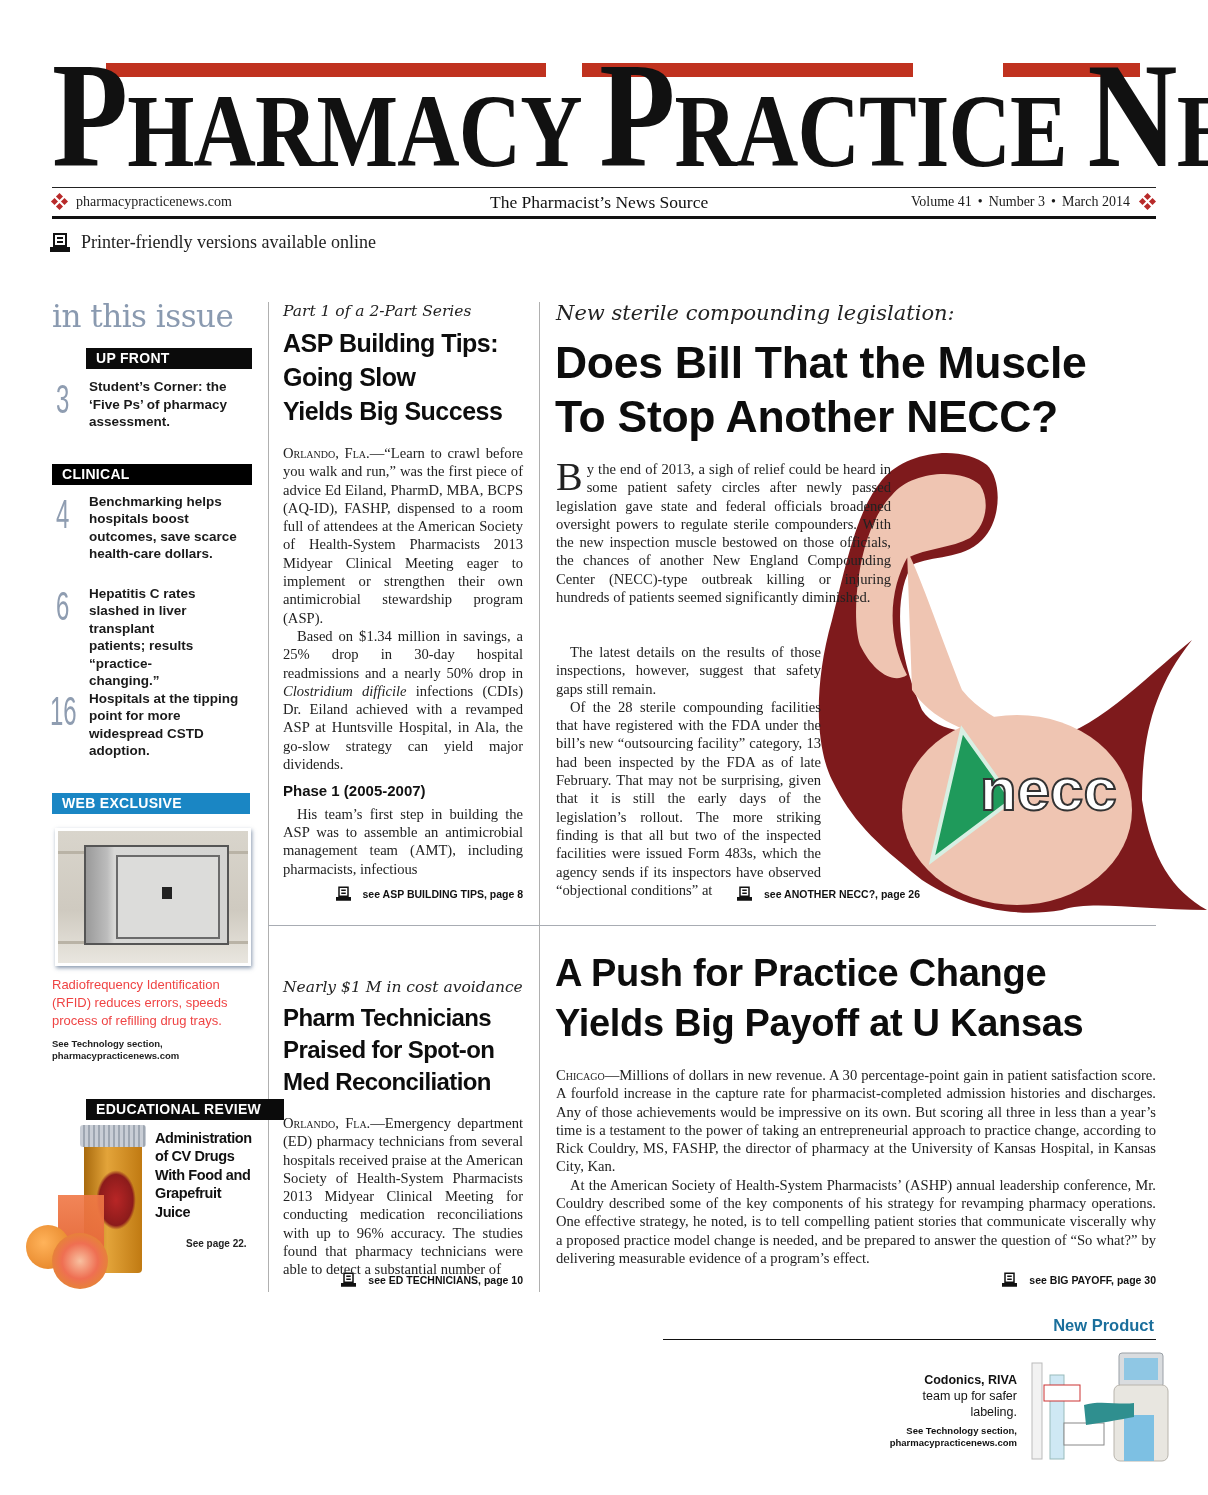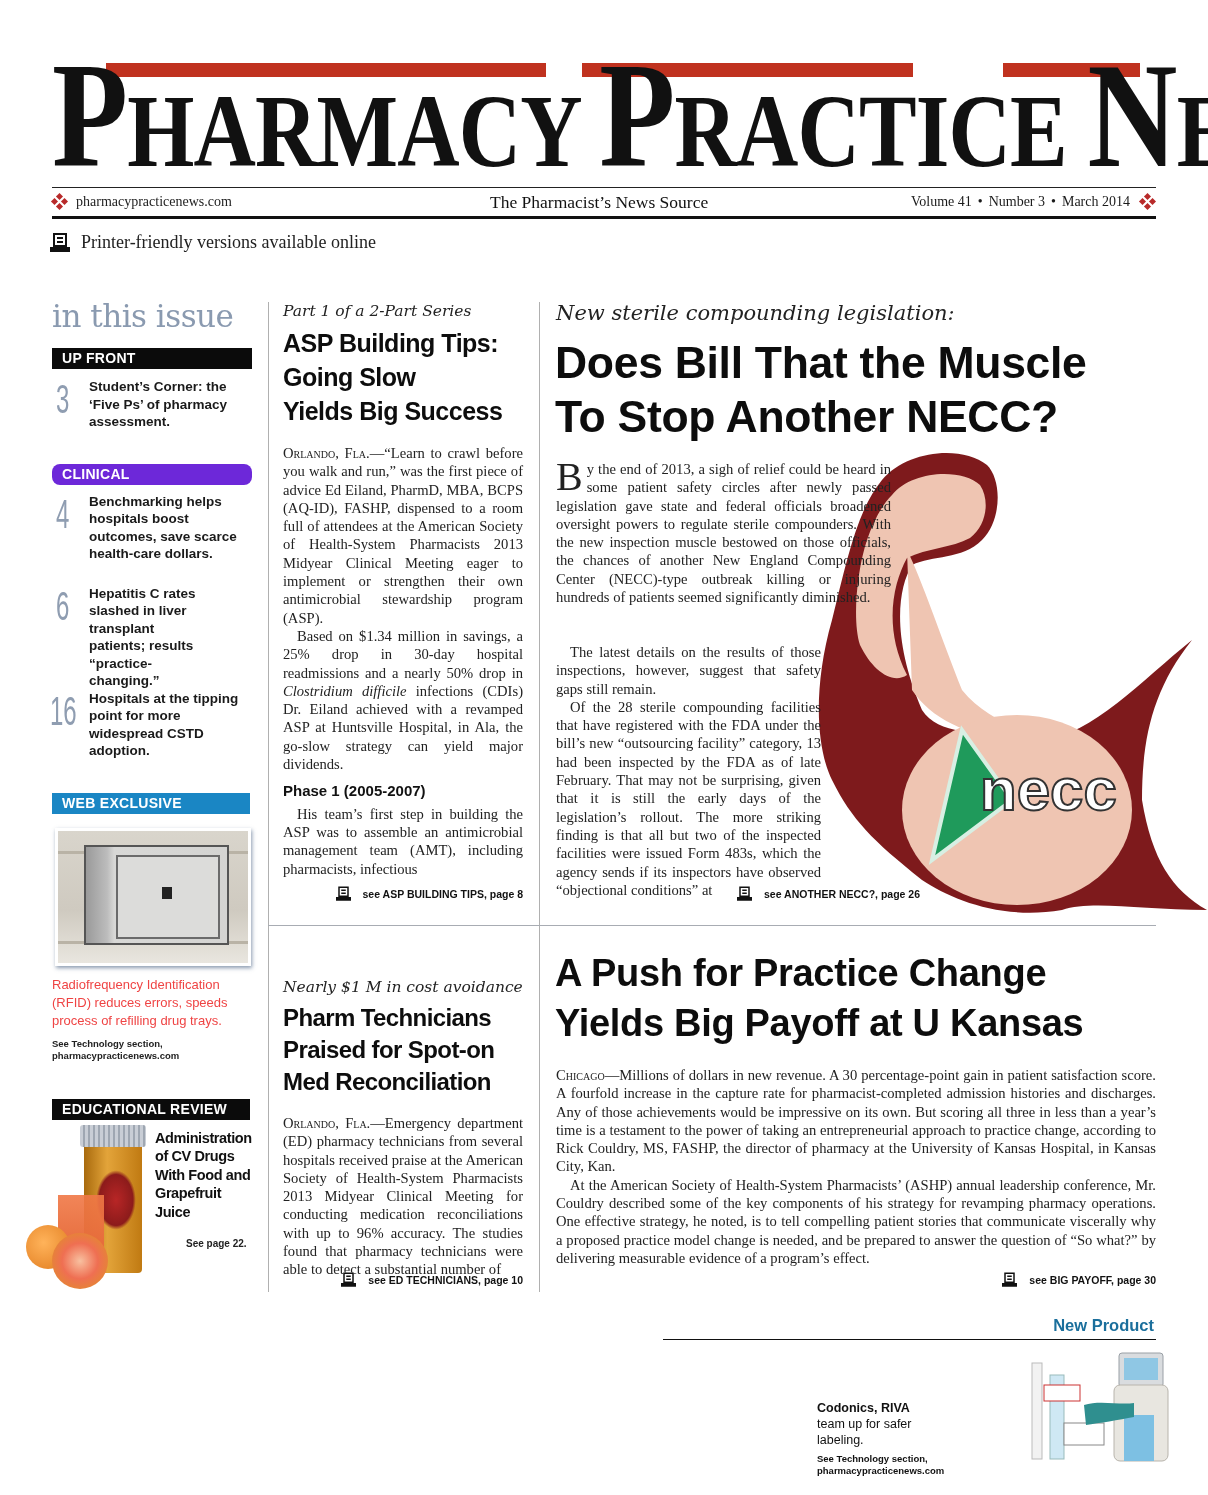--- a/index.html
+++ b/index.html
@@ -31,22 +31,22 @@
   .printer-icon { display: inline-block; width: 22px; height: 20px; position: relative; }
   .printer-icon .sheet { position: absolute; left: 3px; top: 0; width: 14px; height: 14px; border: 2px solid #111; background:#fff; }
   .printer-icon .sheet:before { content:""; position:absolute; left:2px; top:2px; width:6px; height:2px; background:#111; box-shadow: 0 4px 0 #111; }
   .printer-icon .base { position: absolute; left: 0; top: 14px; width: 20px; height: 5px; background: #111; }
   .printer-icon.sm { transform: scale(0.75); transform-origin: left center; }
 
   
   .sidebar { position: absolute; left: 52px; top: 296px; width: 200px; font-family: "Liberation Sans", sans-serif; }
   .in-issue { font-family: "DejaVu Serif", serif; font-size: 31px; color: #8a9ab0; letter-spacing: -0.5px; line-height: 40px; }
   .sec-band { height: 21px; color: #fff; font-weight: bold; font-size: 14px; padding-left: 10px; line-height: 21px; letter-spacing: 0.3px; }
-  .band-black { background: #0b0b0b; }
-  .band-red { background: #6d28d9; border-radius: 8px; }
+  .band-black { background: #0b0b0b; margin-left: 34px; }
+  .band-red { background: #000000; }
   .band-blue { background: #1a86c4; }
   .toc-item { position: relative; padding-left: 37px; font-size: 13.5px; font-weight: bold; line-height: 17.5px; color: #1a1a1a; }
   .toc-num { position: absolute; left: 4px; top: 2px; font-family: "Liberation Sans", sans-serif; font-size: 40px; color: #8f9db1; line-height: 38px; transform: scaleX(0.6); transform-origin: left top; font-weight: normal; }
 
   .web-photo { position: absolute; width: 196px; height: 138px; border: 3px solid #fff; box-shadow: 1px 2px 4px rgba(40,70,110,0.55);
     background: linear-gradient(180deg, #d9d5cc 0%, #cfcac0 60%, #e9e6df 100%); overflow: hidden; }
   .cabinet { position: absolute; left: 26px; top: 14px; width: 145px; height: 100px; background: linear-gradient(90deg,#9a9a9a 0%, #bcbcbc 15%, #d8d8d6 20%, #d4d4d2 100%); border: 2px solid #555; }
   .cabinet:before { content:""; position:absolute; left: 30px; top: 8px; width: 100px; height: 80px; border: 2px solid #6b6b6b; background: #dcdcda; }
   .cabinet:after { content:""; position:absolute; left: 76px; top: 40px; width: 10px; height: 12px; background: #222; }
   .shelf { position:absolute; left:0; right:0; height:3px; background:#b9b3a6; }
@@ -73,21 +73,21 @@
   .smallcaps { font-variant: small-caps; }
   .subhead { font-family: "Liberation Sans", sans-serif; font-weight: bold; font-size: 15px; margin: 9px 0 4px; color: #111; }
   .jump { font-family: "Liberation Sans", sans-serif; font-weight: bold; font-size: 10.5px; color: #111; display: flex; justify-content: flex-end; align-items: center; gap: 5px; white-space: nowrap; }
   .dropcap { float: left; font-size: 40px; line-height: 30px; margin: 2px 4px 0 0; font-family: "Liberation Serif", serif; }
 
   
   .arm-art { position: absolute; left: 812px; top: 440px; width: 396px; height: 480px; }
 
   
   .np-title { position: absolute; font-family: "Liberation Sans", sans-serif; font-weight: bold; color: #1b6f9c; font-size: 16.5px; }
-  .np-text { position: absolute; font-family: "Liberation Sans", sans-serif; text-align: left; color: #111; margin-top: 28px; }
+  .np-text { position: absolute; font-family: "Liberation Sans", sans-serif; text-align: right; color: #111; }
 </style>
 </head>
 <body>
 
 <div class="mast-bar" style="left:106px; width:440px;"></div>
 <div class="mast-bar" style="left:582px; width:331px;"></div>
 <div class="mast-bar" style="left:1003px; width:137px;"></div>
 
 <div class="mast-title">
   <span class="big">P</span><span>HARMACY </span><span class="big">P</span><span>RACTICE </span><span class="big">N</span><span>EWS</span>

